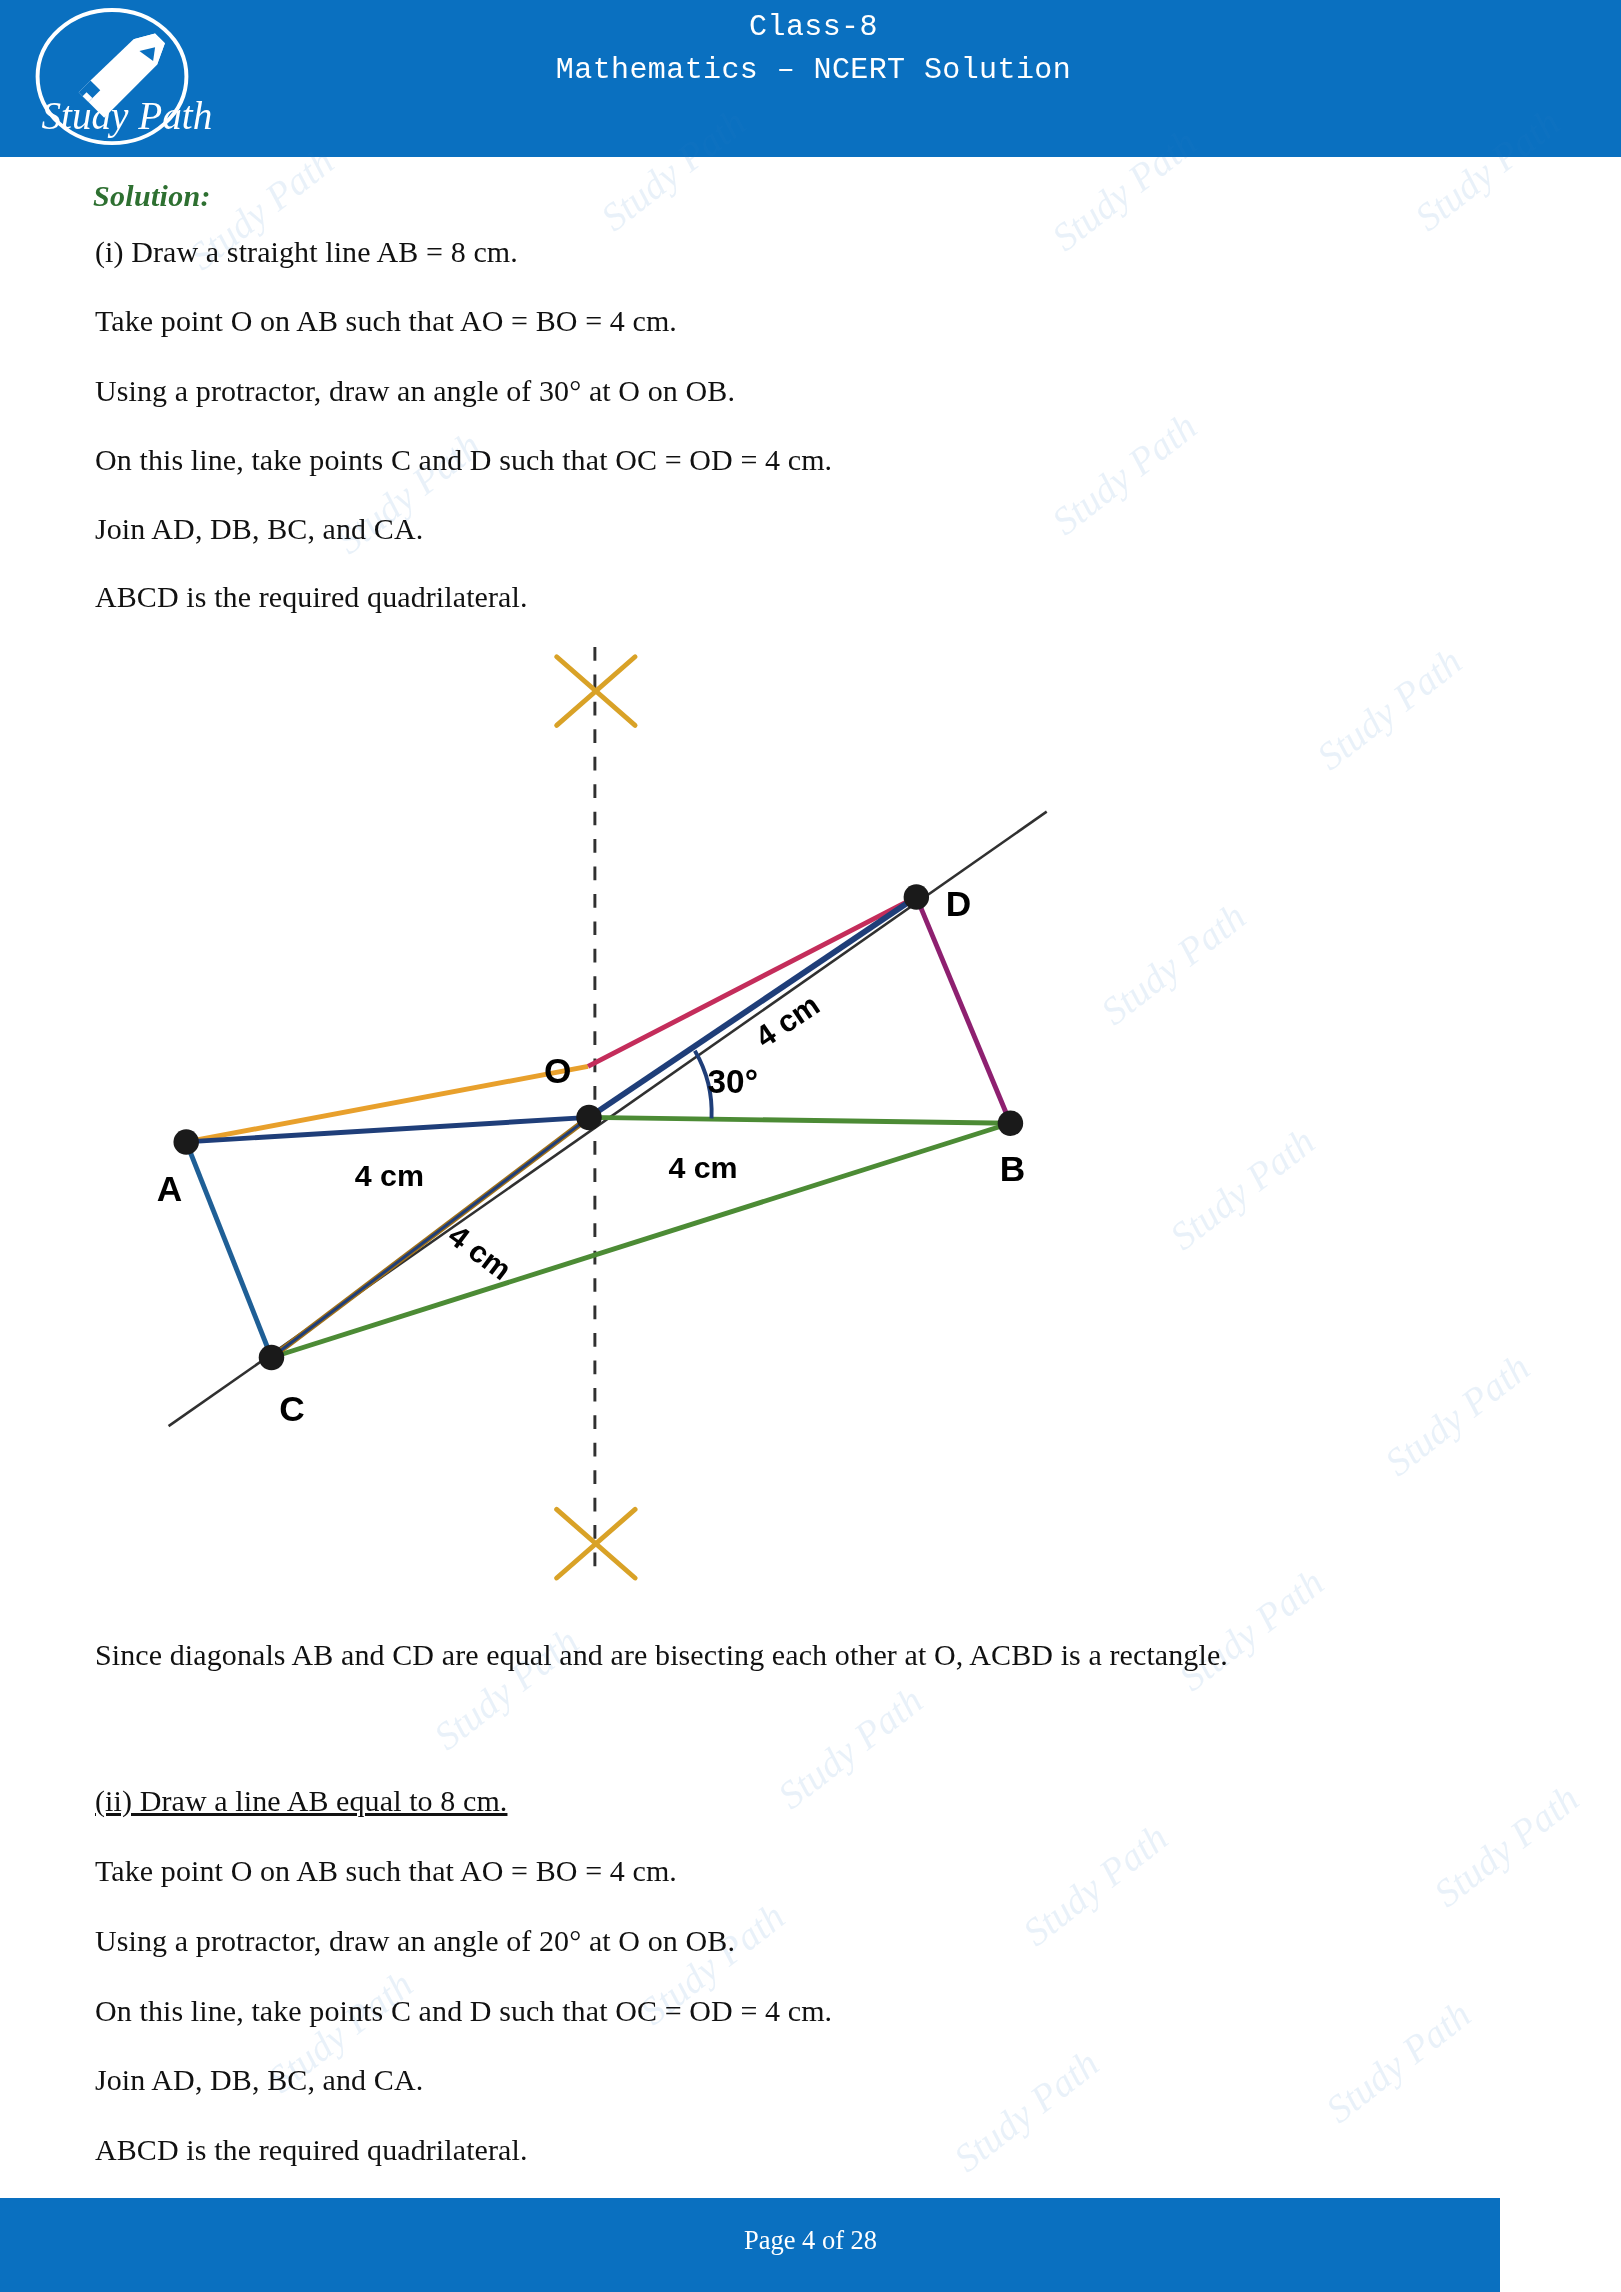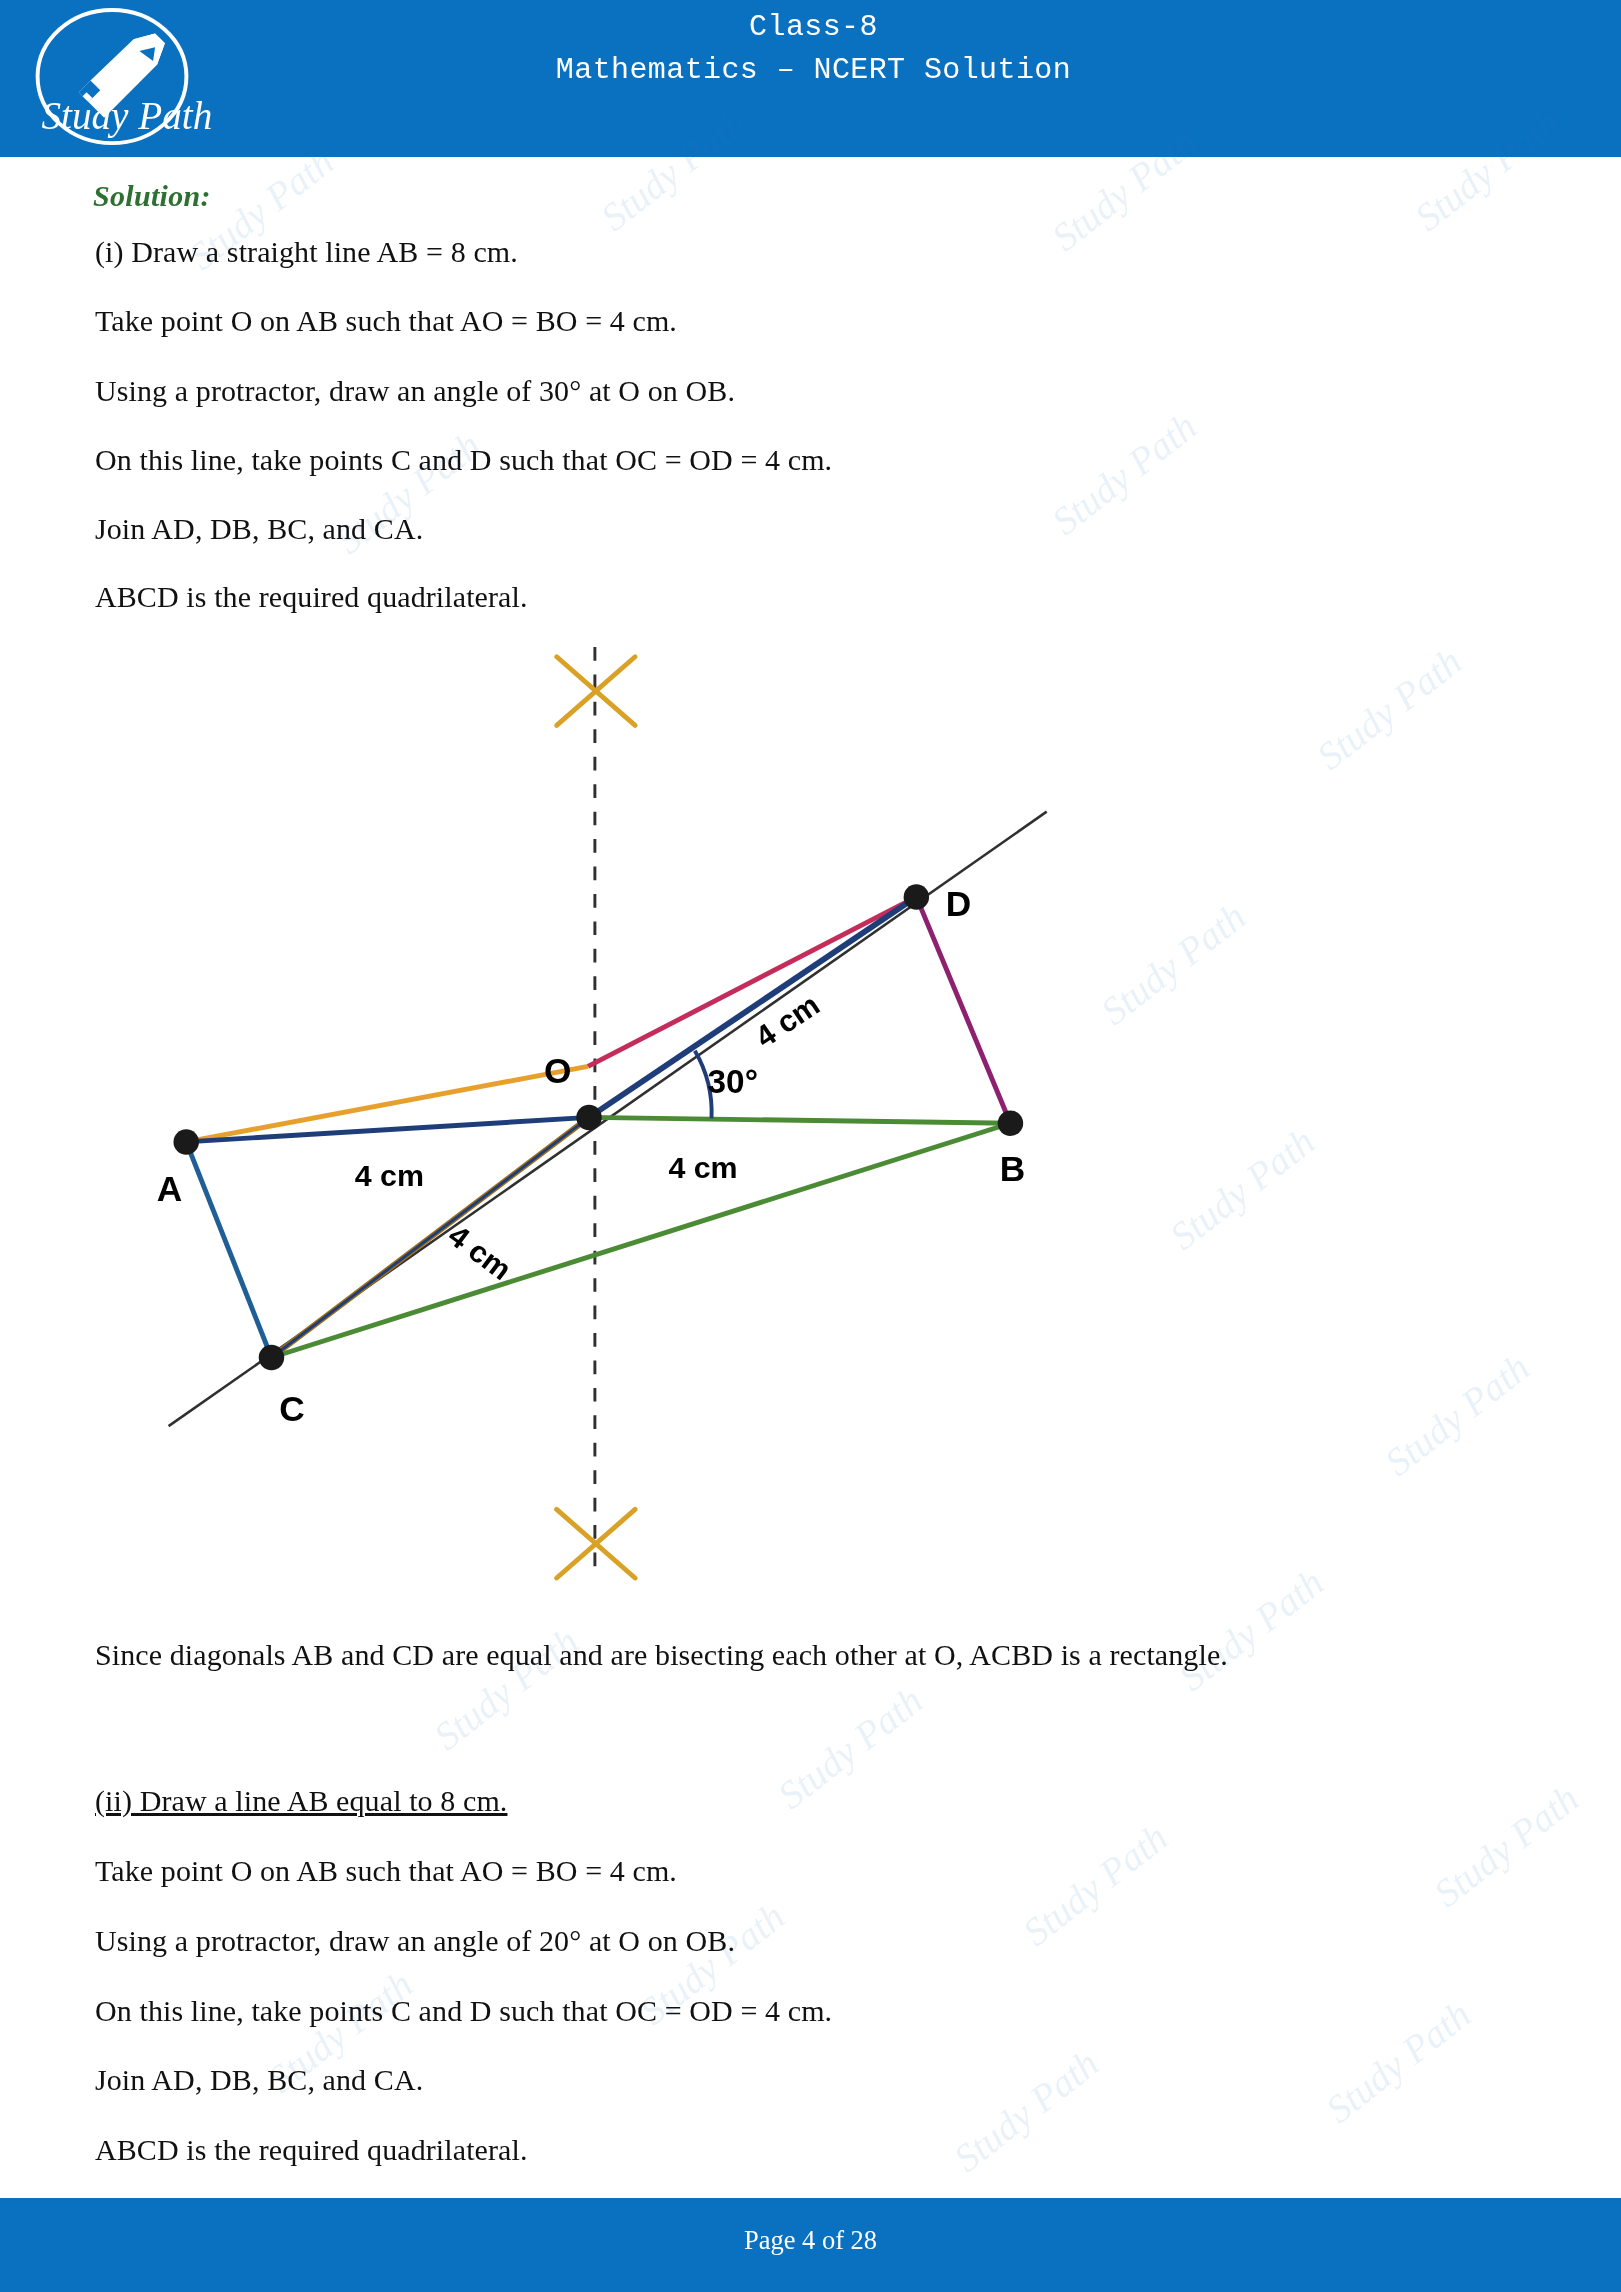--- a/index.html
+++ b/index.html
@@ -16,21 +16,21 @@
   }
   .logo{position:absolute;left:17.6px;top:3.9px;width:235px;height:149px;}
   .hdr-titles{
     position:absolute;left:294px;top:5.9px;width:1039px;
     text-align:center;color:#ffffff;
     font-family:Liberation Mono, monospace;
   }
   .hdr-line{font-size:30px;line-height:43px;letter-spacing:0.4px;white-space:nowrap;}
   
   .footer{
-    position:absolute;left:0;top:2198px;width:1621px;height:94px;
+    position:absolute;left:0;top:2198px;width:1500px;height:94px;
     background:#0A70C0;
   }
   .footer-text{
     position:absolute;left:0;top:27.4px;width:1621px;text-align:center;
     color:#ffffff;font-size:26.5px;font-family:"Liberation Serif",serif;
   }
   
   .solution-head{
     position:absolute;left:93px;top:179px;
     font-size:30px;font-weight:bold;color:#2E7031;

